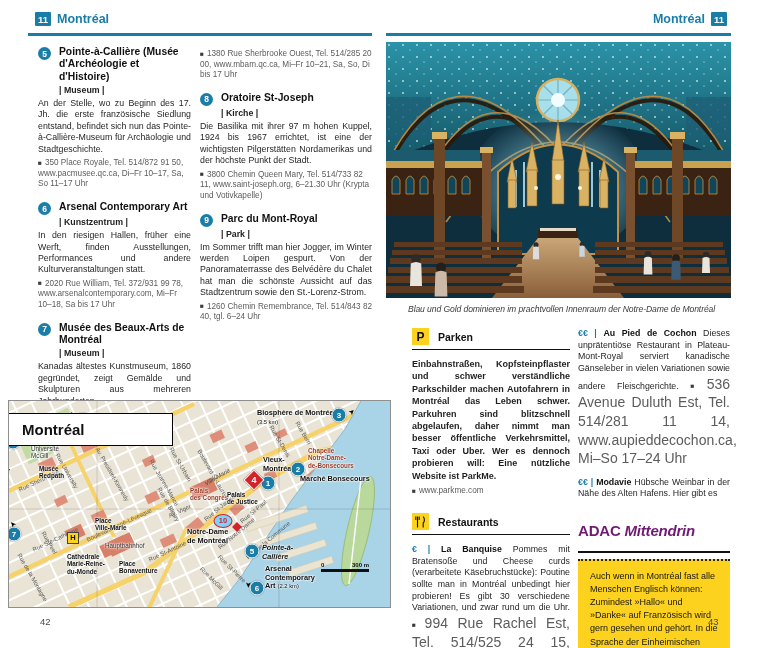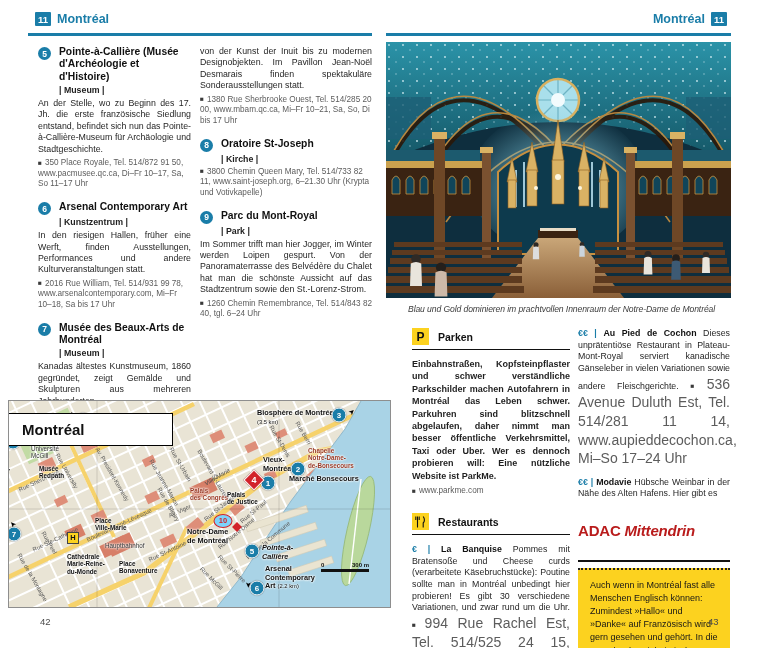--- a/index.html
+++ b/index.html
@@ -48,22 +48,22 @@
             align-items:center;justify-content:center;font-weight:bold;font-size:12px;color:#111;}
   .sec-title{font-weight:bold;font-size:10.5px;color:#111;}
   .p-body{font-size:9px;line-height:1.38;text-align:justify;color:#1f1f1f;font-weight:bold;}
   .p-info{font-size:8.2px;color:#5c5c5c;margin-top:4px;}
   .r-entry{font-size:8.8px;line-height:1.33;text-align:justify;color:#1f1f1f;margin-bottom:7px;}
   .price{color:#1a7da8;font-weight:bold;}
   .r-name{font-weight:bold;color:#111;}
   .r-info{color:#5c5c5c;font-size:14px;}
   .mt18{margin-top:18px;}
   
-  .adac-head{font-size:15px;color:#b91c1c;border-bottom:2.5px solid #111;
-             padding-bottom:21px;margin-top:22px;letter-spacing:-0.2px;}
+  .adac-head{font-size:15px;color:#701a75;border-bottom:2.5px solid #111;
+             padding-bottom:12px;margin-top:22px;letter-spacing:-0.2px;}
   .adac-brand{font-weight:900;}
   .adac-word{font-weight:bold;font-style:italic;margin-left:4px;}
   .adac-box{margin-top:6px;background:#fcd21f;border-top:2px dotted #222;
             padding:9px 10px 10px 12px;font-size:9px;line-height:1.46;color:#161616;}
   
   .map{position:absolute;left:8px;top:400px;width:381px;height:206px;border:1px solid #8e8e8e;
        overflow:hidden;background:#e9e4d5;}
   .map svg{position:absolute;left:0;top:0;}
   .map-titlebox{position:absolute;left:0;top:12px;width:150px;height:31px;background:#fff;
                 border:1.5px solid #000;border-left:none;display:flex;align-items:center;
@@ -127,43 +127,43 @@
       <div class="s-body">An der Stelle, wo zu Beginn des 17. Jh. die erste französische Siedlung entstand, befindet sich nun das Pointe-à-Callière-Museum für Archäologie und Stadtgeschichte.</div>
       <div class="s-info"><span class="sq">■</span><span>350 Place Royale, Tel. 514/872 91 50, www.pacmusee.qc.ca, Di–Fr 10–17, Sa, So 11–17 Uhr</span></div>
     </div>
     <div class="entry">
       <div class="entry-head">
         <span class="s-badge">6</span>
         <span class="s-title">Arsenal Contemporary Art</span>
       </div>
       <div class="s-cat">| Kunstzentrum |</div>
       <div class="s-body">In den riesigen Hallen, früher eine Werft, finden Ausstellungen, Performances und andere Kulturveranstaltungen statt.</div>
-      <div class="s-info"><span class="sq">■</span><span>2016 Rue William, Tel. 514/931 99 78, www.arsenalcontemporary.com, Mi–Fr 10–18, Sa bis 17 Uhr</span></div>
+      <div class="s-info"><span class="sq">■</span><span>2020 Rue William, Tel. 372/931 99 78, www.arsenalcontemporary.com, Mi–Fr 10–18, Sa bis 17 Uhr</span></div>
     </div>
     <div class="entry">
       <div class="entry-head">
         <span class="s-badge">7</span>
         <span class="s-title">Musée des Beaux-Arts de Montréal</span>
       </div>
       <div class="s-cat">| Museum |</div>
       <div class="s-body">Kanadas ältestes Kunstmuseum, 1860 gegründet, zeigt Gemälde und Skulpturen aus mehreren Jahrhunderten,</div>
     </div>
   </div>
 
   <div class="col col2">
     <div class="entry">
-      <div class="s-body">von der Kunst der Inuit bis zu modernen Designobjekten. Im Pavillon Jean-Noël Desmarais finden spektakuläre Sonderausstellungen statt.</div>
       <div class="s-info"><span class="sq">■</span><span>1380 Rue Sherbrooke Ouest, Tel. 514/285 20 00, www.mbam.qc.ca, Mi–Fr 10–21, Sa, So, Di bis 17 Uhr</span></div>
     </div>
     <div class="entry">
       <div class="entry-head">
         <span class="s-badge">8</span>
         <span class="s-title">Oratoire St-Joseph</span>
       </div>
       <div class="s-cat">| Kirche |</div>
+      <div class="s-body">Die Basilika mit ihrer 97 m hohen Kuppel, 1924 bis 1967 errichtet, ist eine der wichtigsten Pilgerstätten Nordamerikas und der höchste Punkt der Stadt.</div>
       <div class="s-info"><span class="sq">■</span><span>3800 Chemin Queen Mary, Tel. 514/733 82 11, www.saint-joseph.org, 6–21.30 Uhr (Krypta und Votivkapelle)</span></div>
     </div>
     <div class="entry">
       <div class="entry-head">
         <span class="s-badge">9</span>
         <span class="s-title">Parc du Mont-Royal</span>
       </div>
       <div class="s-cat">| Park |</div>
       <div class="s-body">Im Sommer trifft man hier Jogger, im Winter werden Loipen gespurt. Von der Panoramaterrasse des Belvédère du Chalet hat man die schönste Aussicht auf das Stadtzentrum sowie den St.-Lorenz-Strom.</div>
       <div class="s-info"><span class="sq">■</span><span>1260 Chemin Remembrance, Tel. 514/843 82 40, tgl. 6–24 Uhr</span></div>
@@ -300,21 +300,21 @@
         <span class="m-street" style="left: 210px; top: 152px; transform: rotate(45deg);">Rue St-Pierre</span>
         <span class="m-label" style="left: 84px; top: 12px;">Parc du Mont-Royal
 <i class="m-sub">(1.5 km)</i></span>
         <span class="m-label" style="left: 248px; top: 8px;">Biosphère de Montréal
 <i class="m-sub">(3.5 km)</i></span>
         <span class="m-label" style="left: 254px; top: 55px;">Vieux-
 Montréal</span>
         <span class="m-label red poi-sm" style="left: 299px; top: 46px;">Chapelle
 Notre-Dame-
 de-Bonsecours</span>
-        <span class="m-label" style="left: 280px; top: 74px;">Marché Bonsecours</span>
+        <span class="m-label" style="left: 291px; top: 74px;">Marché Bonsecours</span>
         <span class="m-label red poi-sm" style="left: 181px; top: 86px;">Palais
 des Congrès</span>
         <span class="m-label poi-sm" style="left: 218px; top: 90px;">Palais
 de Justice</span>
         <span class="m-label" style="left: 178px; top: 127px;">Notre-Dame
 de Montréal</span>
         <span class="m-label" style="left: 253px; top: 143px; font-style: italic;">Pointe-à-
 Callière</span>
         <span class="m-label" style="left: 256px; top: 164px;">Arsenal
 Contemporary

